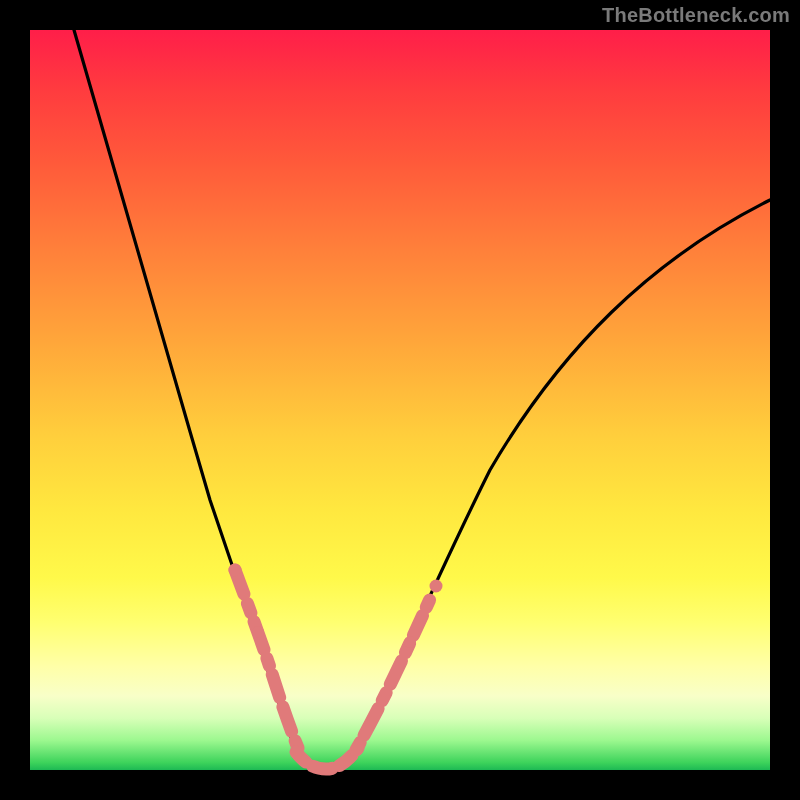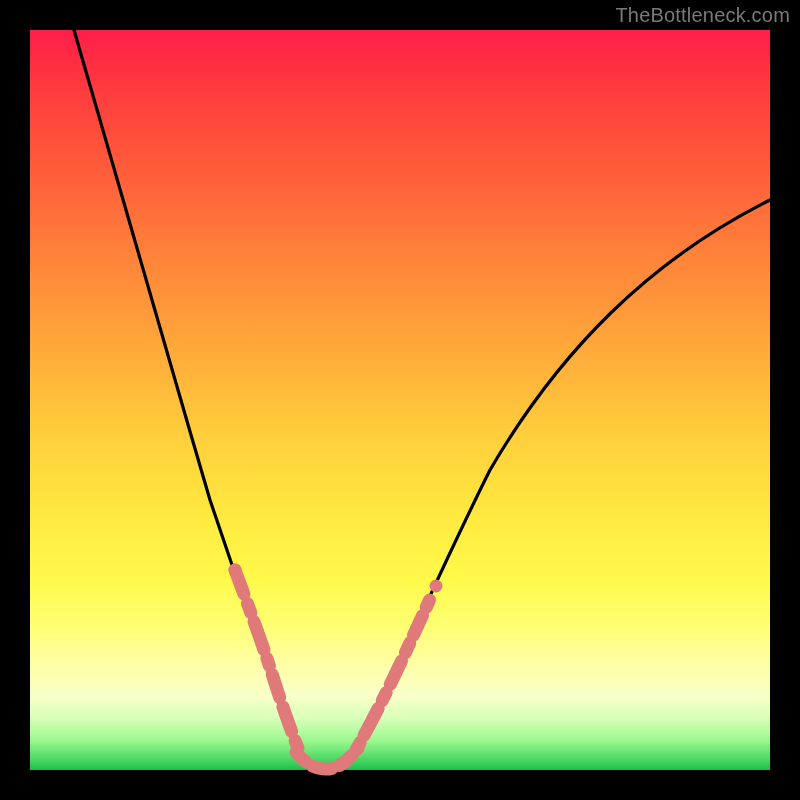--- a/index.html
+++ b/index.html
@@ -52,21 +52,21 @@
     height: 740px;
     overflow: visible;
   }
   .watermark {
     position: absolute;
     top: 4px;
     right: 10px;
     font-family: Arial, Helvetica, sans-serif;
     font-size: 20px;
     color: #7a7a7a;
-    font-weight: 400;
+    font-weight: 700;
     letter-spacing: 0.2px;
   }
 </style>
 </head>
 <body>
 
 <div class="frame">
   <div class="plot-area"></div>
 
   <svg class="curve" viewBox="0 0 740 740">

